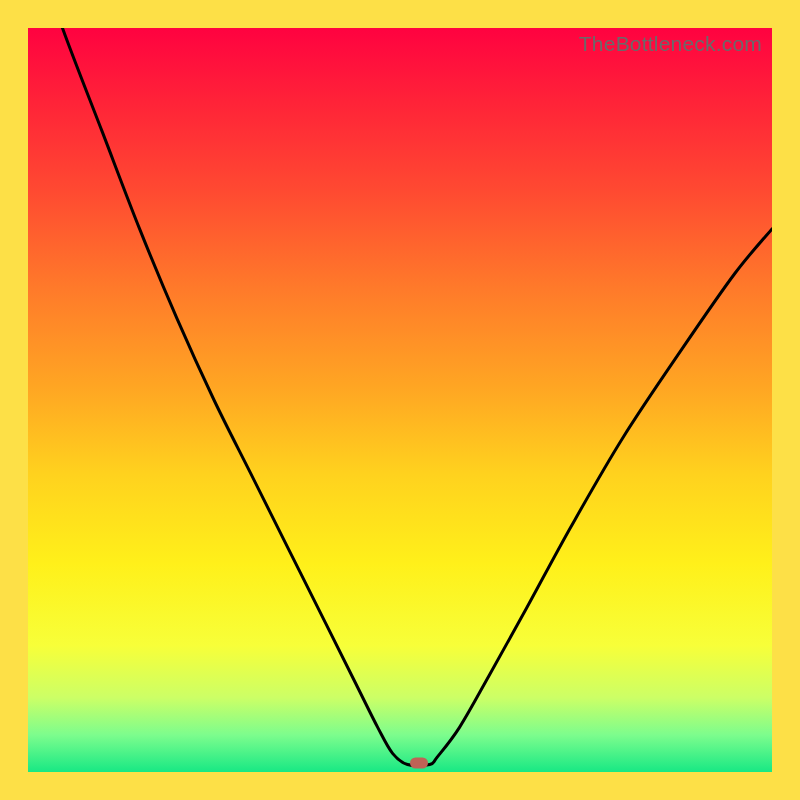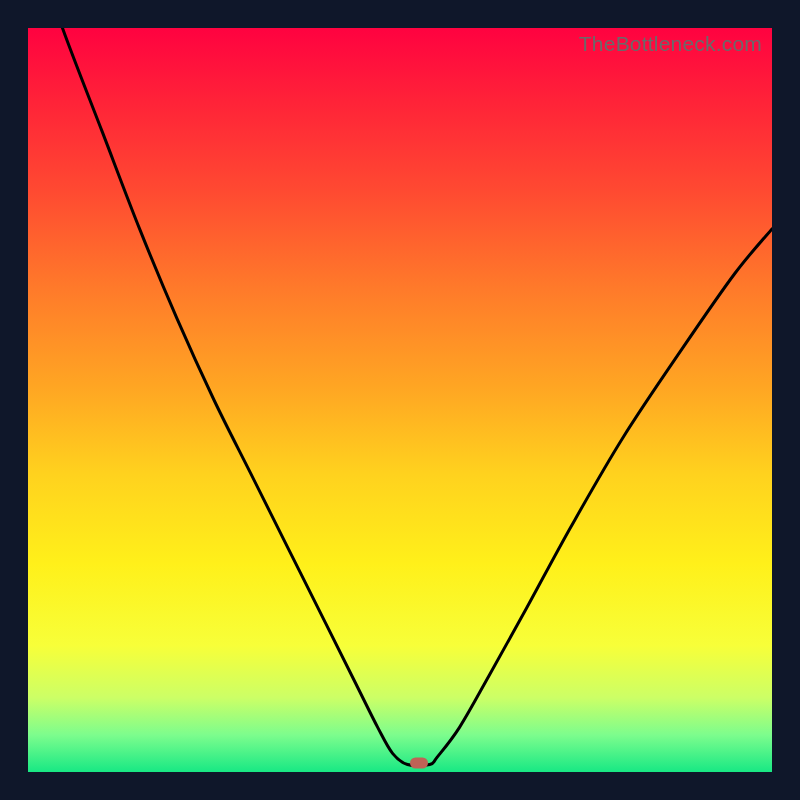--- a/index.html
+++ b/index.html
@@ -10,21 +10,21 @@
     overflow: hidden;
     background: #000;
     font-family: Arial, Helvetica, sans-serif;
   }
   .frame {
     position: absolute;
     left: 0;
     top: 0;
     width: 800px;
     height: 800px;
-    background: #0f172a;
+    background: #fde047;
   }
   .plot {
     position: absolute;
     left: 28px;
     top: 28px;
     width: 744px;
     height: 744px;
     overflow: hidden;
   }
   .gradient {

